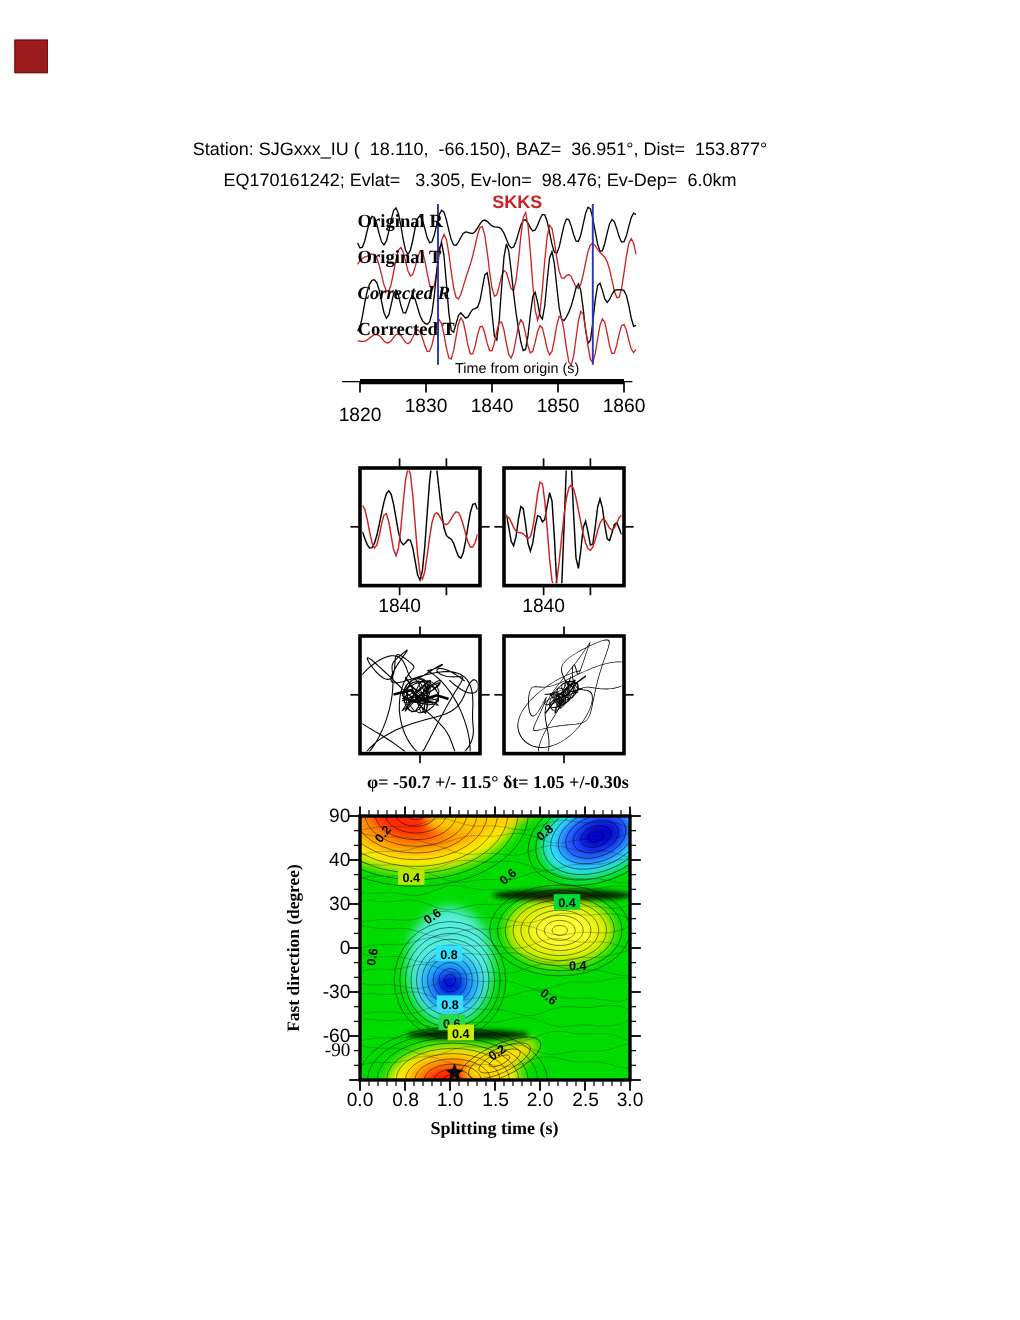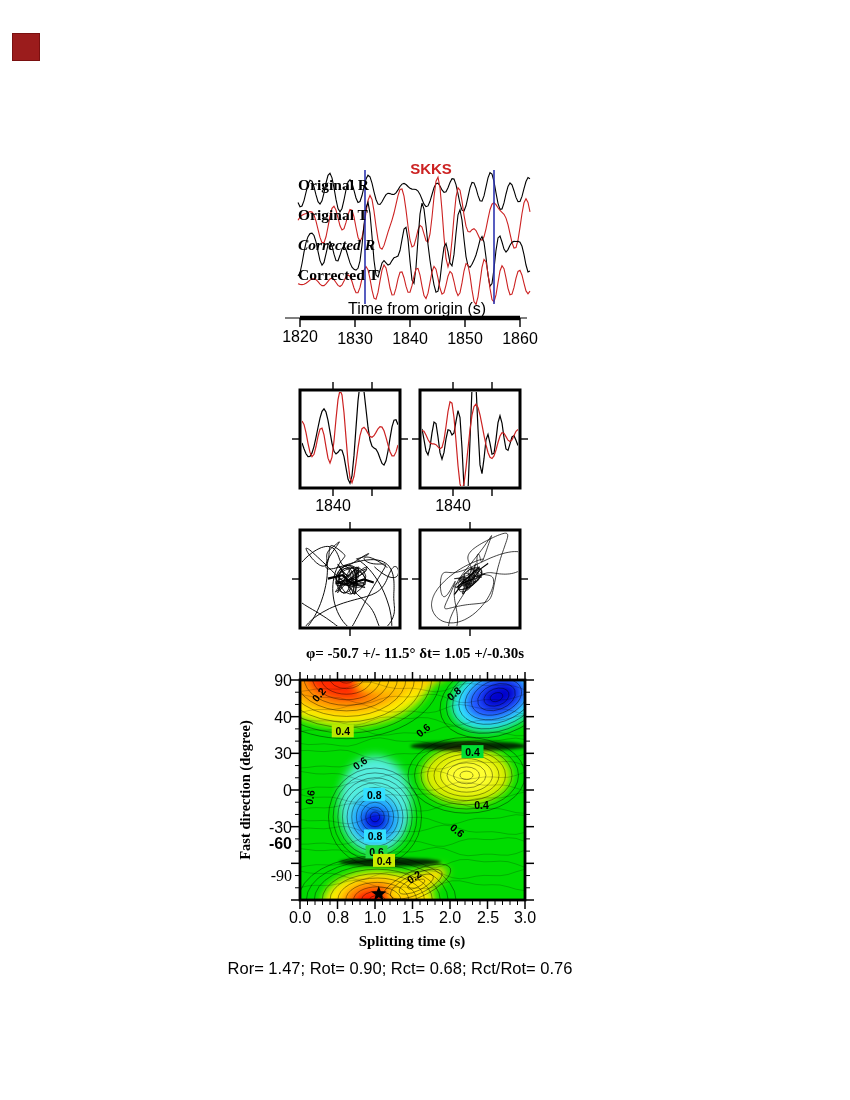--- a/index.html
+++ b/index.html
@@ -17,20 +17,22 @@
   .marker{border:1px solid #7a1010;}
   svg{position:absolute;overflow:visible;}
 </style>
 </head>
 <body>
 
 <div class="page">
 
   <div class="abs marker" id="corner-marker" style="left: 12px; top: 33px; width: 26px; height: 26px; background: rgb(155, 28, 28);"></div>
 
+  <div class="abs hdr" style="left:105px;top:116px;width:590px;">Station: SJGxxx_IU (  18.110,  -66.150), BAZ=  36.951°, Dist=  153.877°</div>
+  <div class="abs hdr" style="left:105px;top:142px;width:590px;">EQ170161242; Evlat=   3.305, Ev-lon=  98.476; Ev-Dep=  6.0km</div>
 
   <div class="abs phase" style="left:381px;top:160px;width:100px;color:#cc2222;">SKKS</div>
 
   <svg id="traces-svg" style="left:280px;top:166px;" width="260" height="200">
       <path d="M18.0,36.5L20.0,40.7L22.0,40.0L24.0,34.6L26.0,26.3L28.0,18.6L30.0,14.3L32.0,15.2L34.0,20.9L36.0,28.9L38.0,35.7L40.0,38.1L42.0,34.8L44.0,26.8L46.0,17.0L48.0,9.4L50.0,7.3L52.0,11.9L54.0,21.8L56.0,33.4L58.0,42.6L60.0,45.9L62.0,42.5L64.0,34.0L66.0,23.8L68.0,16.1L70.0,13.7L72.0,17.1L74.0,24.4L76.0,32.0L78.0,36.4L80.0,35.5L82.0,29.5L84.0,20.8L86.0,13.0L88.0,9.2L90.0,10.8L92.0,17.2L94.0,25.8L96.0,33.5L98.0,38.1L100.0,38.5L102.0,35.8L104.0,31.9L106.0,28.6L108.0,27.3L110.0,27.6L112.0,28.4L114.0,28.5L116.0,26.9L118.0,23.9L120.0,20.5L122.0,18.1L124.0,17.4L126.0,18.5L128.0,20.5L130.0,22.3L132.0,23.1L134.0,23.2L136.0,23.5L138.0,25.0L140.0,28.4L142.0,33.3L144.0,38.1L146.0,40.7L148.0,39.9L150.0,35.3L152.0,28.5L154.0,21.8L156.0,17.7L158.0,17.2L160.0,20.0L162.0,23.9L164.0,26.4L166.0,25.7L168.0,21.7L170.0,16.5L172.0,12.7L174.0,13.1L176.0,18.6L178.0,27.9L180.0,37.6L182.0,44.2L184.0,45.0L186.0,39.8L188.0,30.8L190.0,21.8L192.0,16.5L194.0,16.9L196.0,22.2L198.0,29.4L200.0,34.8L202.0,35.2L204.0,29.9L206.0,20.8L208.0,11.8L210.0,6.7L212.0,8.0L214.0,15.7L216.0,26.8L218.0,37.3L220.0,43.3L222.0,42.9L224.0,36.9L226.0,28.0L228.0,20.4L230.0,17.0L232.0,18.9L234.0,24.7L236.0,31.4L238.0,35.7L240.0,35.4L242.0,30.4L244.0,22.7L246.0,15.5L248.0,11.6L250.0,12.7" fill="none" stroke="#000000" stroke-width="1.1"></path>
       <path d="M18.0,54.3L20.0,51.1L22.0,49.2L24.0,48.2L26.0,47.4L28.0,46.4L30.0,45.6L32.0,46.1L34.0,49.1L36.0,55.2L38.0,63.3L40.0,71.4L42.0,76.6L44.0,76.6L46.0,70.8L48.0,60.8L50.0,50.1L52.0,42.3L54.0,40.2L56.0,44.1L58.0,51.9L60.0,59.8L62.0,64.0L64.0,62.6L66.0,56.4L68.0,48.6L70.0,43.5L72.0,44.1L74.0,50.9L76.0,61.5L78.0,71.2L80.0,75.4L82.0,71.5L84.0,60.5L86.0,46.2L88.0,34.3L90.0,29.4L92.0,33.5L94.0,45.1L96.0,60.2L98.0,73.6L100.0,81.7L102.0,83.2L104.0,79.4L106.0,72.9L108.0,66.2L110.0,60.1L112.0,54.1L114.0,47.0L116.0,38.4L118.0,29.6L120.0,23.4L122.0,23.0L124.0,30.2L126.0,43.9L128.0,60.3L130.0,74.0L132.0,80.9L134.0,79.6L136.0,72.3L138.0,63.9L140.0,59.3L142.0,61.1L144.0,67.8L146.0,74.7L148.0,76.0L150.0,68.0L152.0,51.2L154.0,31.0L156.0,15.2L158.0,11.2L160.0,21.8L162.0,44.4L164.0,71.1L166.0,92.5L168.0,100.9L170.0,93.8L172.0,74.5L174.0,50.7L176.0,31.2L178.0,21.8L180.0,24.2L182.0,35.2L184.0,49.1L186.0,60.2L188.0,65.6L190.0,65.9L192.0,63.7L194.0,62.7L196.0,64.5L198.0,68.8L200.0,73.1L202.0,74.3L204.0,70.8L206.0,62.8L208.0,52.8L210.0,43.7L212.0,38.2L214.0,36.8L216.0,38.7L218.0,41.8L220.0,44.5L222.0,46.3L224.0,48.3L226.0,52.1L228.0,58.7L230.0,67.6L232.0,76.5L234.0,82.1L236.0,81.6L238.0,74.1L240.0,61.4L242.0,47.5L244.0,36.8L246.0,32.8L248.0,36.4L250.0,45.8" fill="none" stroke="#cc2222" stroke-width="1.1"></path>
       <path d="M18.0,110.0L20.0,106.8L22.0,97.5L24.0,86.2L26.0,76.7L28.0,70.7L30.0,67.6L32.0,67.1L34.0,69.5L36.0,75.8L38.0,85.3L40.0,94.6L42.0,99.2L44.0,96.4L46.0,87.8L48.0,78.9L50.0,75.7L52.0,79.9L54.0,88.2L56.0,94.6L58.0,94.8L60.0,89.3L62.0,82.8L64.0,80.3L66.0,83.5L68.0,90.3L70.0,96.9L72.0,101.2L74.0,103.3L76.0,104.1L78.0,102.3L80.0,94.8L82.0,79.5L84.0,59.2L86.0,41.7L88.0,36.3L90.0,47.3L92.0,70.2L94.0,94.3L96.0,109.1L98.0,110.9L100.0,104.1L102.0,97.0L104.0,94.7L106.0,96.9L108.0,99.1L110.0,98.1L112.0,94.6L114.0,91.7L116.0,91.1L118.0,90.0L120.0,84.5L122.0,73.7L124.0,63.1L126.0,61.3L128.0,73.3L130.0,95.1L132.0,114.0L134.0,117.4L136.0,101.2L138.0,73.3L140.0,48.1L142.0,37.2L144.0,43.2L146.0,59.8L148.0,78.5L150.0,94.4L152.0,107.6L154.0,118.8L156.0,126.2L158.0,125.2L160.0,113.7L162.0,95.9L164.0,81.1L166.0,77.6L168.0,85.9L170.0,97.1L172.0,99.9L174.0,88.4L176.0,67.3L178.0,48.8L180.0,43.7L182.0,54.1L184.0,73.2L186.0,90.6L188.0,100.0L190.0,101.2L192.0,98.2L194.0,94.1L196.0,89.0L198.0,81.8L200.0,74.0L202.0,70.5L204.0,76.2L206.0,91.3L208.0,109.2L210.0,120.1L212.0,117.5L214.0,102.8L216.0,84.3L218.0,71.9L220.0,70.0L222.0,76.0L224.0,83.1L226.0,86.0L228.0,83.6L230.0,79.2L232.0,76.2L234.0,75.4L236.0,75.5L238.0,75.4L240.0,76.2L242.0,80.3L244.0,88.7L246.0,99.0L248.0,105.9L250.0,105.1" fill="none" stroke="#000000" stroke-width="1.1"></path>
       <path d="M18.0,117.8L20.0,118.4L22.0,118.6L24.0,118.2L26.0,117.2L28.0,115.7L30.0,114.1L32.0,112.9L34.0,112.7L36.0,113.7L38.0,115.7L40.0,118.1L42.0,119.6L44.0,119.6L46.0,117.9L48.0,115.3L50.0,112.9L52.0,112.2L54.0,113.6L56.0,116.5L58.0,119.4L60.0,120.5L62.0,118.9L64.0,115.1L66.0,110.9L68.0,108.8L70.0,110.4L72.0,115.5L74.0,122.0L76.0,126.7L78.0,126.8L80.0,121.4L82.0,112.6L84.0,104.2L86.0,100.5L88.0,103.7L90.0,112.9L92.0,124.1L94.0,132.2L96.0,133.2L98.0,126.4L100.0,114.9L102.0,104.1L104.0,99.0L106.0,102.0L108.0,111.2L110.0,122.0L112.0,129.0L114.0,128.8L116.0,122.2L118.0,112.9L120.0,106.3L122.0,105.9L124.0,111.7L126.0,120.2L128.0,126.3L130.0,126.2L132.0,119.7L134.0,110.2L136.0,103.0L138.0,102.4L140.0,109.2L142.0,120.1L144.0,129.6L146.0,132.5L148.0,127.2L150.0,116.5L152.0,105.7L154.0,100.4L156.0,103.2L158.0,112.2L160.0,122.3L162.0,128.1L164.0,126.6L166.0,119.1L168.0,110.2L170.0,105.4L172.0,107.5L174.0,115.5L176.0,124.8L178.0,129.7L180.0,126.7L182.0,116.9L184.0,105.0L186.0,97.6L188.0,99.0L190.0,109.4L192.0,123.9L194.0,135.5L196.0,138.4L198.0,130.8L200.0,116.1L202.0,101.4L204.0,93.4L206.0,96.0L208.0,107.6L210.0,122.4L212.0,133.5L214.0,135.9L216.0,128.9L218.0,116.6L220.0,105.0L222.0,99.7L224.0,102.7L226.0,111.9L228.0,122.3L230.0,128.7L232.0,128.1L234.0,121.4L236.0,112.2L238.0,105.4L240.0,104.3L242.0,109.2L244.0,117.4L246.0,124.9L248.0,127.9L250.0,125.1" fill="none" stroke="#cc2222" stroke-width="1.1"></path>
       <line x1="85" y1="4" x2="85" y2="138" stroke="#2e35b0" stroke-width="1.6"></line>
       <line x1="214" y1="4" x2="214" y2="138" stroke="#2e35b0" stroke-width="1.6"></line>
@@ -41,23 +43,23 @@
       <line x1="130" y1="152" x2="130" y2="161" stroke="#000" stroke-width="1.4"></line>
       <line x1="185" y1="152" x2="185" y2="161" stroke="#000" stroke-width="1.4"></line>
       <line x1="240" y1="152" x2="240" y2="161" stroke="#000" stroke-width="1.4"></line>
     </svg>
 
   <div class="abs trace-label" style="left:298px;top:176px;">Original R</div>
   <div class="abs trace-label" style="left:298px;top:206px;">Original T</div>
   <div class="abs trace-label" style="left:298px;top:236px;font-style:italic;">Corrected R</div>
   <div class="abs trace-label" style="left:298px;top:266px;">Corrected T</div>
 
-  <div class="abs axis-label-sans" style="left:332px;top:300px;width:170px;font-size:16px;">Time from origin (s)</div>
+  <div class="abs axis-label-sans" style="left:346px;top:300px;width:170px;font-size:12px;">Time from origin (s)</div>
   <div id="time-ticks">
-      <div class="ticklab" style="left: 277px; top: 328px; width: 46px;">1820</div>
+      <div class="ticklab" style="left: 277px; top: 338px; width: 46px;">1820</div>
       <div class="ticklab" style="left: 332px; top: 330px; width: 46px;">1830</div>
       <div class="ticklab" style="left: 387px; top: 330px; width: 46px;">1840</div>
       <div class="ticklab" style="left: 442px; top: 330px; width: 46px;">1850</div>
       <div class="ticklab" style="left: 497px; top: 330px; width: 46px;">1860</div>
     </div>
 
   <svg id="wpanel-0" style="left:285px;top:375px;" width="130" height="120">
       <defs>
         <clipPath id="wpanel-0-clip">
           <rect x="17" y="17" width="96" height="94"></rect>
@@ -397,30 +399,29 @@
       <line x1="48" y1="232" x2="39" y2="232" stroke="#000" stroke-width="1.5"></line>
       <line x1="273" y1="232" x2="282" y2="232" stroke="#000" stroke-width="1.5"></line>
     </svg>
 
   <div id="contour-yticks">
       <div class="ylab" style="left: 256px; top: 672px; width: 36px;">90</div>
       <div class="ylab" style="left: 256px; top: 709px; width: 36px;">40</div>
       <div class="ylab" style="left: 256px; top: 745px; width: 36px;">30</div>
       <div class="ylab" style="left: 256px; top: 782px; width: 36px;">0</div>
       <div class="ylab" style="left: 256px; top: 819px; width: 36px;">-30</div>
-      <div class="ylab" style="left: 256px; top: 835px; width: 36px; font-weight: bold;">-60</div>
+      <div class="ylab" style="left: 256px; top: 855px; width: 36px;">-60</div>
       <div class="ylab" style="left: 256px; top: 867px; width: 36px; font-family: Liberation Serif, serif;">-90</div>
     </div>
   <div id="contour-xticks">
       <div class="ticklab" style="left: 280px; top: 909px; width: 40px;">0.0</div>
       <div class="ticklab" style="left: 318px; top: 909px; width: 40px;">0.8</div>
       <div class="ticklab" style="left: 355px; top: 909px; width: 40px;">1.0</div>
       <div class="ticklab" style="left: 393px; top: 909px; width: 40px;">1.5</div>
       <div class="ticklab" style="left: 430px; top: 909px; width: 40px;">2.0</div>
       <div class="ticklab" style="left: 468px; top: 909px; width: 40px;">2.5</div>
       <div class="ticklab" style="left: 505px; top: 909px; width: 40px;">3.0</div>
     </div>
 
   <div class="abs serif-bold" style="left:146px;top:781px;width:200px;height:18px;text-align:center;font-size:14.5px;transform:rotate(-90deg);">Fast direction (degree)</div>
   <div class="abs serif-bold" style="left:312px;top:933px;width:200px;text-align:center;font-size:15px;">Splitting time (s)</div>
 
-  <div class="abs" style="left:150px;top:959px;width:500px;text-align:center;font-size:16.5px;">Ror= 1.47; Rot= 0.90; Rct= 0.68; Rct/Rot= 0.76</div>
 </div>
 
 </body></html>

